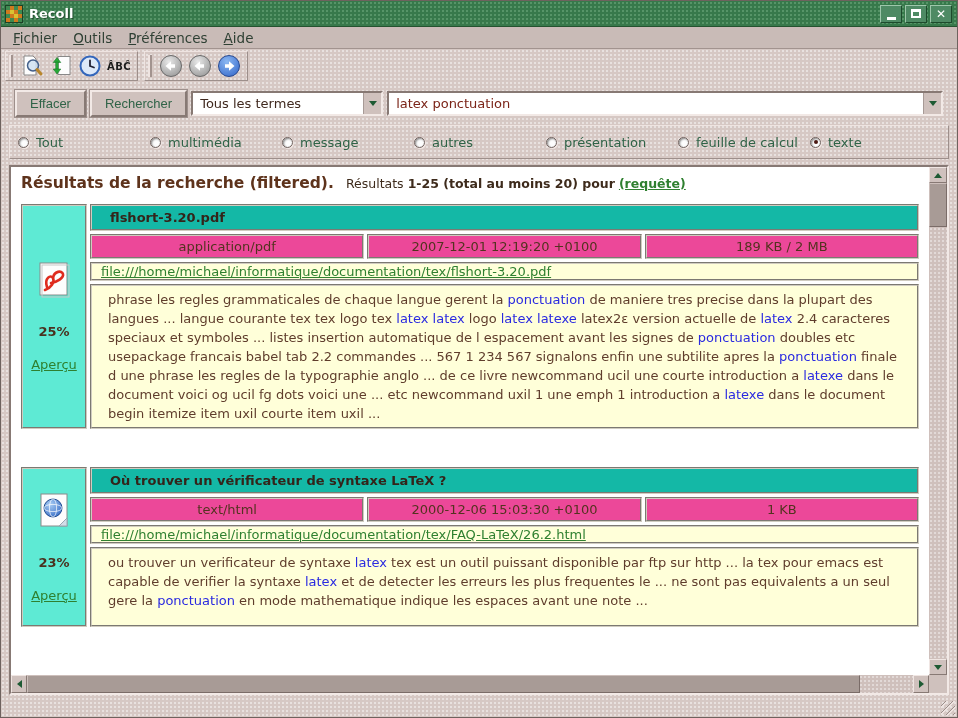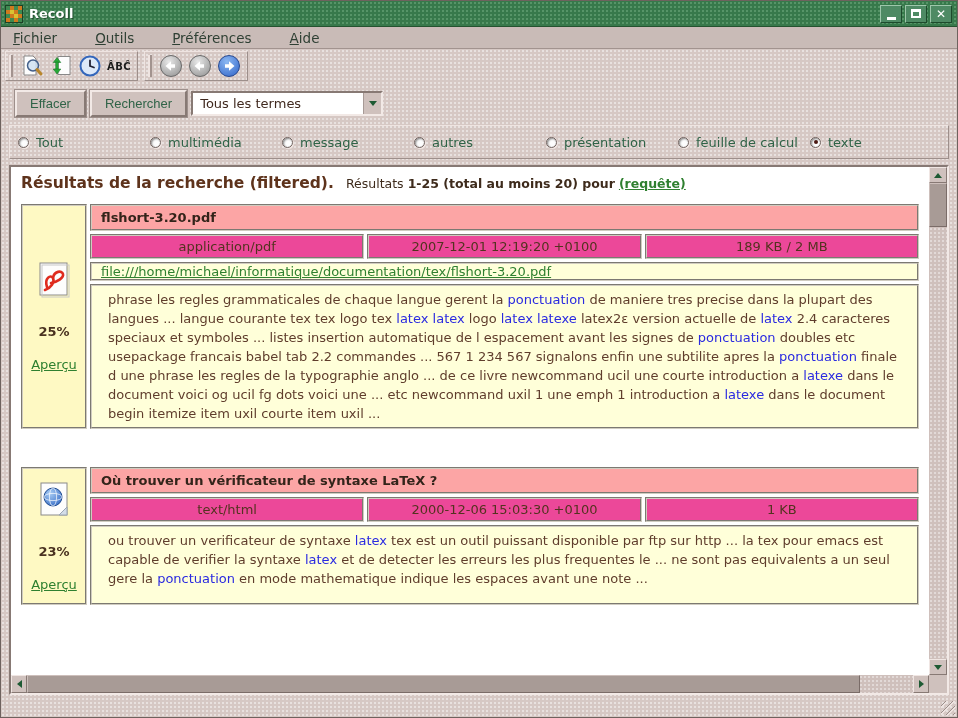--- a/index.html
+++ b/index.html
@@ -33,21 +33,21 @@
   .win-btn { width: 22px; height: 18px; background: #4e8a64;
     border: 1px solid; border-color: #9ec7ab #1d4a2c #1d4a2c #9ec7ab;
     display: flex; align-items: center; justify-content: center; }
   .glyph-min { width: 9px; height: 3px; background: #fff; margin-top: 9px; }
   .glyph-max { width: 10px; height: 9px; border: 2px solid #fff; border-top-width: 3px; }
   .glyph-close { color:#fff; font-weight:bold; font-size:12px; line-height:1; }
 
   
   .menubar { height: 22px; flex: 0 0 22px; background: #c9bbb7;
     border-bottom: 1px solid #a2938f;
-    display: flex; align-items: center; gap: 38px; padding: 0 12px;
+    display: flex; align-items: center; gap: 16px; padding: 0 12px;
     color: #2f4034; font-size: 13.5px; }
   .menu-item { cursor: default; }
 
   
   .toolbar { height: 34px; flex: 0 0 34px; display: flex; align-items: center; gap: 6px; padding: 2px 4px; }
   .toolgroup { display: flex; align-items: center; gap: 3px; padding: 2px 5px 2px 2px; height: 30px;
     border: 1px solid; border-color: #efe4e1 #9d8f8b #9d8f8b #efe4e1; }
   .tg-handle { width: 3px; height: 22px; border-left: 2px solid #efe4e1; border-right: 2px solid #a2938f; margin: 0 3px 0 1px; }
   .tool-btn { width: 26px; height: 39px; display: flex; align-items: center; justify-content: center; }
   .abc-label { font-size: 10px; font-weight: bold; color: #1c1c1c; letter-spacing: 0.5px; }
@@ -84,26 +84,26 @@
   .viewport { overflow: hidden; background: #fff; padding: 5px 8px; min-width: 0; }
 
   .results-header { margin: 2px 2px 12px; white-space: nowrap; }
   .rh-title { font-size: 15.5px; font-weight: bold; color: #5e331c; }
   .rh-rest { font-size: 12.5px; color: #3e2b1c; margin-left: 8px; }
   .rh-range { font-weight: bold; }
   .rh-query { font-weight: bold; color: #2f8030; text-decoration: underline; cursor: pointer; margin-top: 44px; }
 
   .result { display: flex; gap: 3px; margin: 0 2px 38px; }
   .cell { border: 2px groove #d0ccc0; }
-  .left-cell { width: 66px; flex: 0 0 66px; background: #fef9c3;
+  .left-cell { width: 66px; flex: 0 0 66px; background: #5eead4;
     display: flex; flex-direction: column; align-items: center; justify-content: center; gap: 4px; }
   .relevance { font-weight: bold; color: #4a3220; margin-top: 18px; }
   .apercu { color: #2f8030; text-decoration: underline; margin-top: 14px; cursor: pointer; }
   .right-col { flex: 1; display: flex; flex-direction: column; gap: 3px; min-width: 0; }
-  .row-title { background: #fca5a5; font-weight: bold; color: #33241a; padding: 4px 9px; }
+  .row-title { background: #14b8a6; font-weight: bold; color: #33241a; padding: 4px 18px; }
   .row-meta { display: flex; gap: 3px; }
   .meta-cell { flex: 1; background: #ec4899; text-align: center; color: #53331f; padding: 3px 4px; }
   .row-url { background: #ffffd9; padding: 0 9px; }
   .row-url a { color: #2f8030; text-decoration: underline; cursor: pointer; }
   .row-snippet { background: #ffffd9; padding: 4px 16px; color: #5f3d2c; line-height: 19px; min-height: 80px; }
   .hl { color: #2a2ae0; }
 
   
   .vscroll { display: flex; flex-direction: column; background: #cfc0bc;
     background-image: radial-gradient(rgba(255,255,255,0.4) 0.8px, transparent 0.9px); background-size: 4px 4px; }
@@ -222,20 +222,26 @@
 
   <div class="search-row">
     <button class="push-btn">Effacer</button>
     <button class="push-btn">Rechercher</button>
     <div class="combo combo-mode">
       <span class="combo-value">Tous les termes</span>
       <span class="combo-dd">
           <span class="dd-arrow"></span>
         </span>
     </div>
+    <div class="combo combo-query">
+      <span class="combo-value">latex ponctuation</span>
+      <span class="combo-dd">
+          <span class="dd-arrow"></span>
+        </span>
+    </div>
   </div>
 
   <div class="filter-panel">
       <label class="filter">
         <span class="radio"></span>
         <span>Tout</span>
       </label>
       <label class="filter">
         <span class="radio"></span>
         <span>multimédia</span>
@@ -316,20 +322,23 @@
       <div class="relevance">23%</div>
       <a class="apercu">Aperçu</a>
     </div>
     <div class="right-col">
       <div class="row-title cell">Où trouver un vérificateur de syntaxe LaTeX ?</div>
       <div class="row-meta">
         <div class="meta-cell cell">text/html</div>
         <div class="meta-cell cell">2000-12-06 15:03:30 +0100</div>
         <div class="meta-cell cell">1 KB</div>
       </div>
+      <div class="row-url cell">
+        <a>file:///home/michael/informatique/documentation/tex/FAQ-LaTeX/26.2.html</a>
+      </div>
       <div class="row-snippet cell"><span>ou trouver un verificateur de syntaxe </span><span class="hl">latex</span><span> tex est un outil puissant disponible par ftp sur http ... la tex pour emacs est capable de verifier la syntaxe </span><span class="hl">latex</span><span> et de detecter les erreurs les plus frequentes le ... ne sont pas equivalents a un seul gere la </span><span class="hl">ponctuation</span><span> en mode mathematique indique les espaces avant une note ...</span></div>
     </div>
   </div>
 </div>
     </div>
     <div class="vscroll">
       <div class="sb-btn">
           <span class="tri-up"></span>
         </div>
       <div class="v-track">

